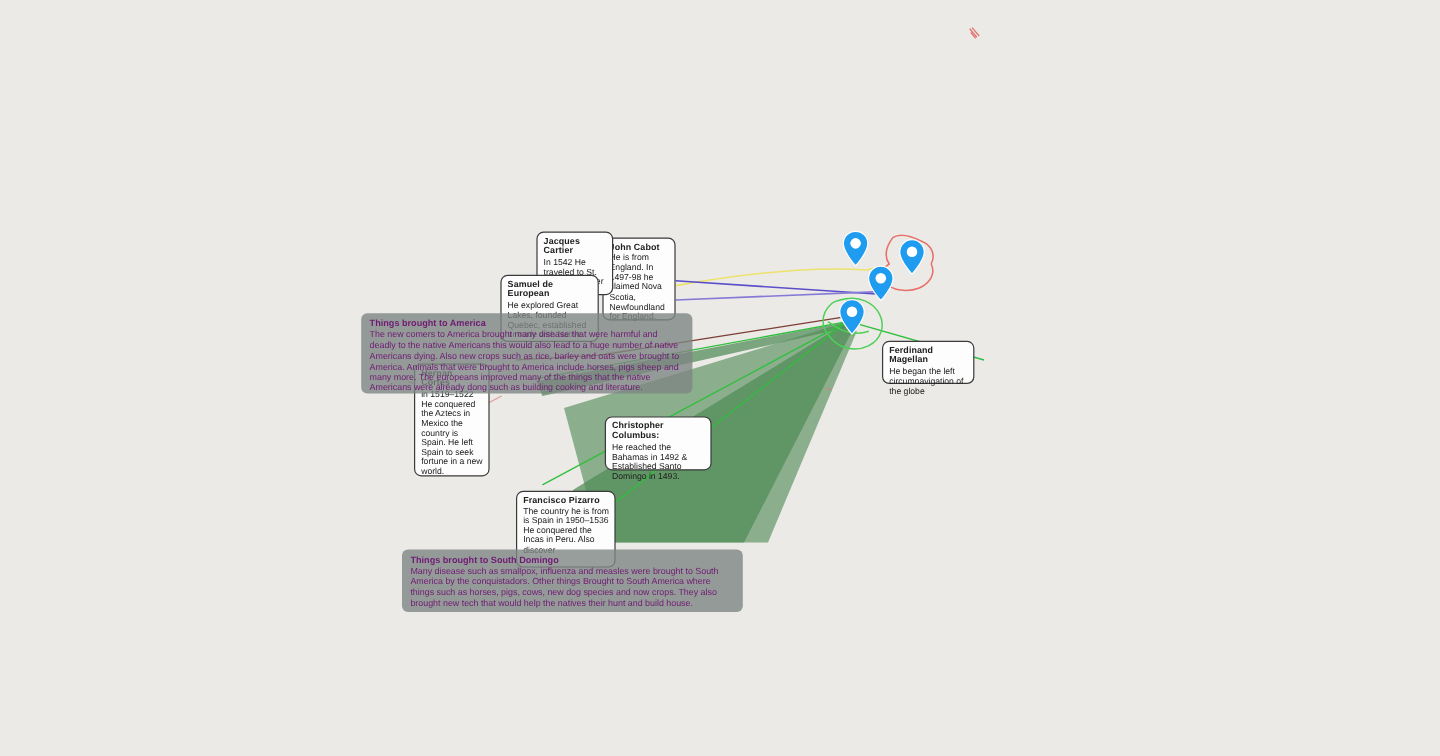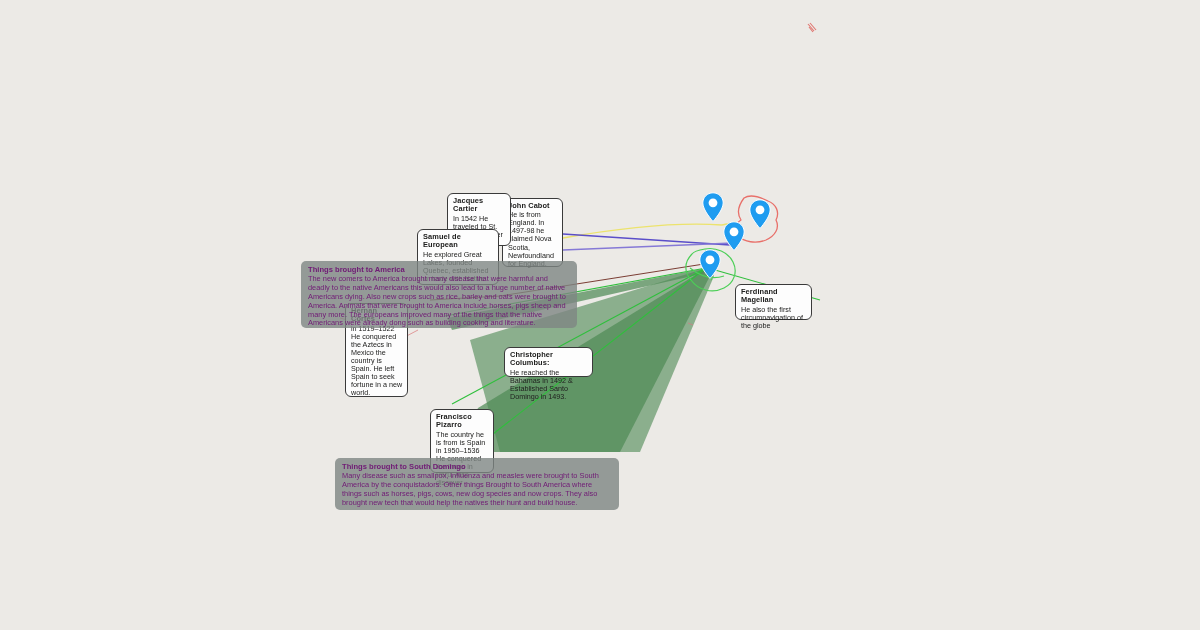--- a/index.html
+++ b/index.html
@@ -164,33 +164,33 @@
     <span class="ttl">Samuel de European</span>
     <span class="bdy">He explored Great Lakes, founded Quebec, established ur trade with Native</span>
   </div>
 
   <div class="note" style="left:345px;top:303px;width:63px;height:94px;z-index:3;">
     <span class="ttl">Hernan Cortes</span>
     <span class="bdy">in 1519–1522 He conquered the Aztecs in Mexico the country is Spain. He left Spain to seek fortune in a new world.</span>
   </div>
 
 
-  <div class="note" style="left:504px;top:347px;width:89px;height:30px;z-index:7;">
+  <div class="note" style="left:504px;top:347px;width:89px;height:45px;z-index:7;">
     <span class="ttl">Christopher Columbus:</span>
     <span class="bdy">He reached the Bahamas in 1492 &amp; Established Santo Domingo in 1493.</span>
   </div>
 
-  <div class="note" style="left:430px;top:409px;width:64px;height:64px;z-index:3;">
+  <div class="note" style="left:430px;top:409px;width:83px;height:64px;z-index:3;">
     <span class="ttl">Francisco Pizarro</span>
     <span class="bdy">The country he is from is Spain in 1950–1536 He conquered the Incas in Peru. Also discover</span>
   </div>
 
   <div class="note" style="left:735px;top:284px;width:77px;height:36px;z-index:7;">
     <span class="ttl">Ferdinand Magellan</span>
-    <span class="bdy">He also the first circumnavigation of the globe</span>
+    <span class="bdy">He began the left circumnavigation of the globe</span>
   </div>
 
   <div class="panel" style="left:301px;top:261px;width:276px;height:67px;z-index:8;">
     <span class="ttl">Things brought to America</span>
     <span class="bdy">The new comers to America brought many disease that were harmful and deadly to the native Americans this would also lead to a huge number of native Americans dying. Also new crops such as rice, barley and oats were brought to America. Animals  that were brought to America include horses, pigs sheep and many more. The europeans improved many of the things that the native Americans were already dong such as building cooking and literature.</span>
   </div>
 
   <div class="panel" style="left:335px;top:458px;width:284px;height:52px;z-index:8;">
     <span class="ttl">Things brought to South Domingo</span>
     <span class="bdy">Many disease such as smallpox, influenza and measles were brought to South America by the conquistadors. Other things Brought to South America where things such as horses, pigs, cows, new dog species and now crops. They also brought new tech that would help the natives their hunt and build house.</span>

